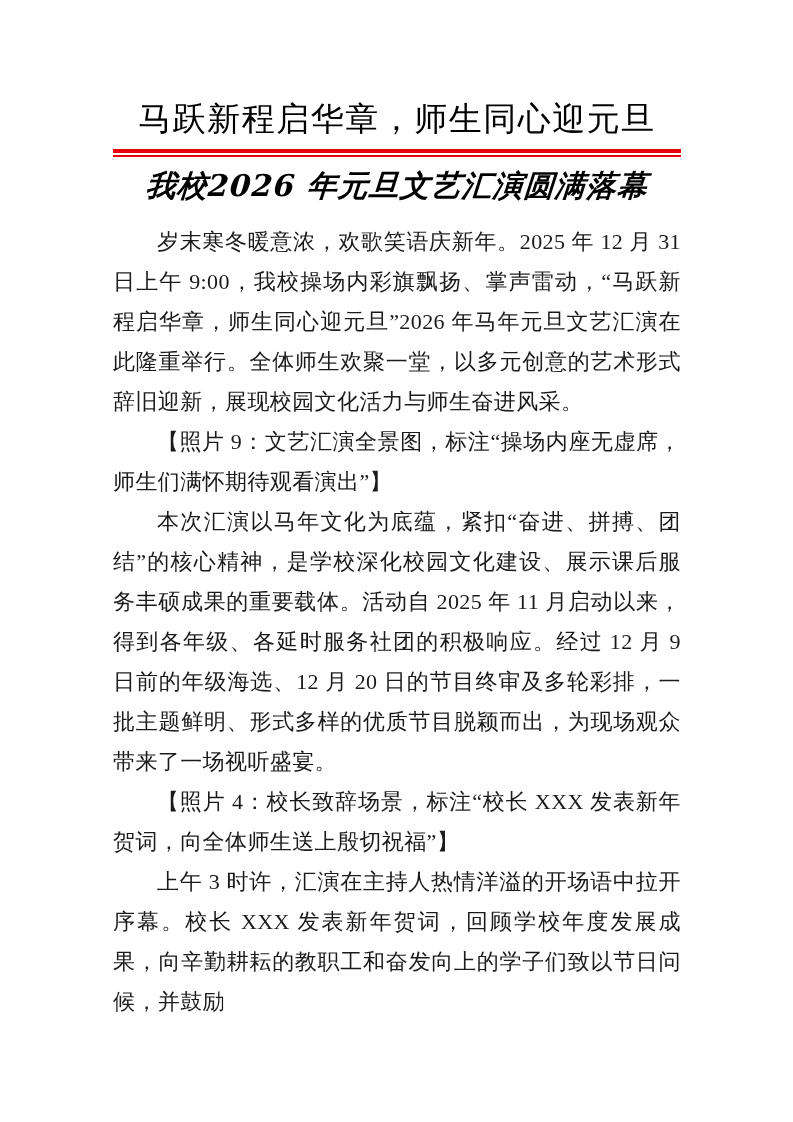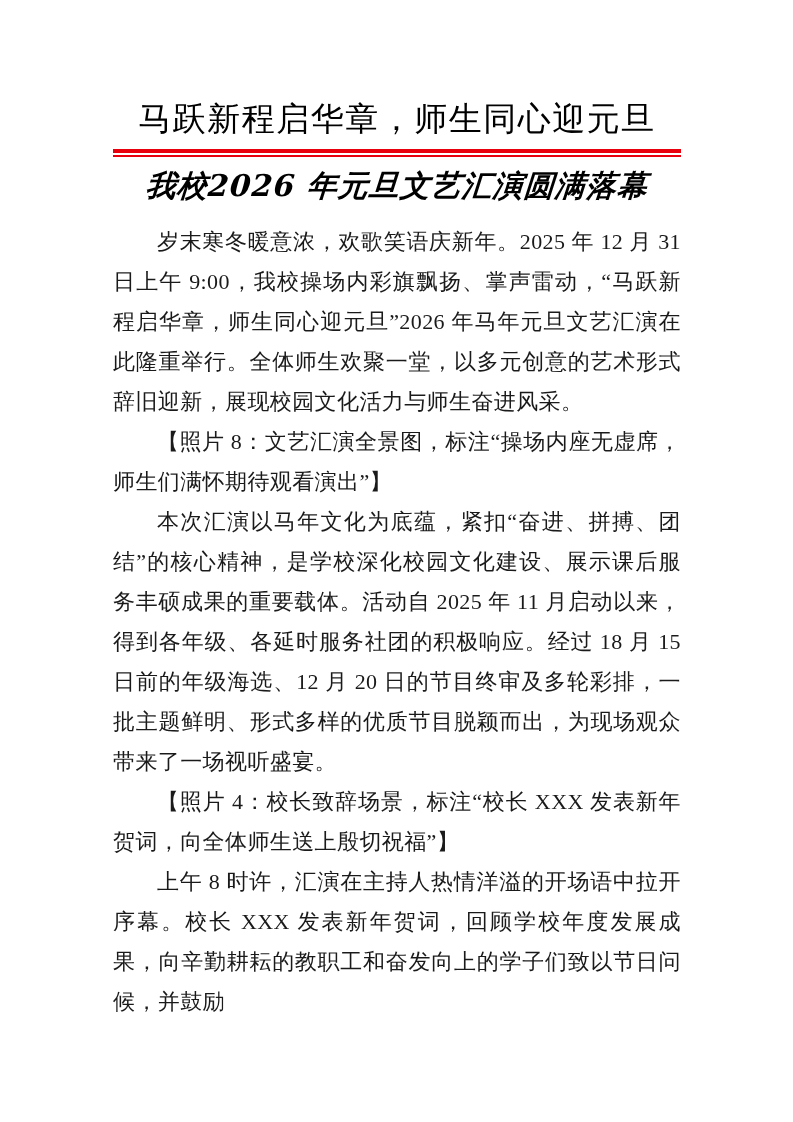--- a/index.html
+++ b/index.html
@@ -109,20 +109,20 @@
   <div class="content">
 
     <h1 class="title-main">马跃新程启华章，师生同心迎元旦</h1>
 
     <div class="rule-red"></div>
 
     <h2 class="title-sub">我校2026 年元旦文艺汇演圆满落幕</h2>
 
     <div class="body-text">
       <p class="para">岁末寒冬暖意浓，欢歌笑语庆新年。2025 年 12 月 31 日上午 9:00，我校操场内彩旗飘扬、掌声雷动，“马跃新程启华章，师生同心迎元旦”2026 年马年元旦文艺汇演在此隆重举行。全体师生欢聚一堂，以多元创意的艺术形式辞旧迎新，展现校园文化活力与师生奋进风采。</p>
-      <p class="para">【照片 8：文艺汇演全景图，标注“操场内座无虚席，师生们满怀期待观看演出”】</p>
-      <p class="para">本次汇演以马年文化为底蕴，紧扣“奋进、拼搏、团结”的核心精神，是学校深化校园文化建设、展示课后服务丰硕成果的重要载体。活动自 2025 年 11 月启动以来，得到各年级、各延时服务社团的积极响应。经过 18 月 15 日前的年级海选、12 月 20 日的节目终审及多轮彩排，一批主题鲜明、形式多样的优质节目脱颖而出，为现场观众带来了一场视听盛宴。</p>
+      <p class="para">【照片 9：文艺汇演全景图，标注“操场内座无虚席，师生们满怀期待观看演出”】</p>
+      <p class="para">本次汇演以马年文化为底蕴，紧扣“奋进、拼搏、团结”的核心精神，是学校深化校园文化建设、展示课后服务丰硕成果的重要载体。活动自 2025 年 11 月启动以来，得到各年级、各延时服务社团的积极响应。经过 12 月 9 日前的年级海选、12 月 20 日的节目终审及多轮彩排，一批主题鲜明、形式多样的优质节目脱颖而出，为现场观众带来了一场视听盛宴。</p>
       <p class="para">【照片 4：校长致辞场景，标注“校长 XXX 发表新年贺词，向全体师生送上殷切祝福”】</p>
-      <p class="para">上午 8 时许，汇演在主持人热情洋溢的开场语中拉开序幕。校长 XXX 发表新年贺词，回顾学校年度发展成果，向辛勤耕耘的教职工和奋发向上的学子们致以节日问候，并鼓励</p>
+      <p class="para">上午 3 时许，汇演在主持人热情洋溢的开场语中拉开序幕。校长 XXX 发表新年贺词，回顾学校年度发展成果，向辛勤耕耘的教职工和奋发向上的学子们致以节日问候，并鼓励</p>
     </div>
 
   </div>
 </div>
 
 </body></html>

